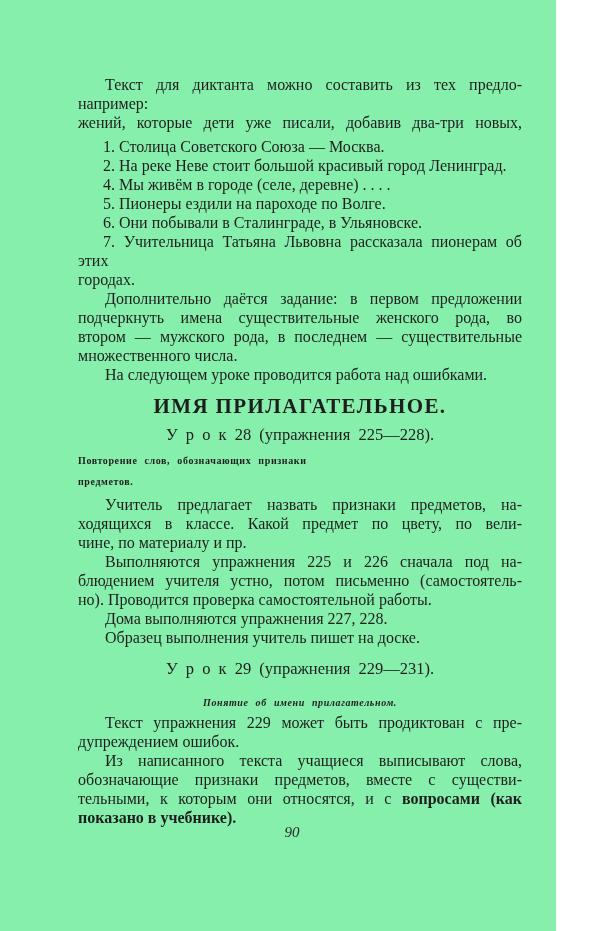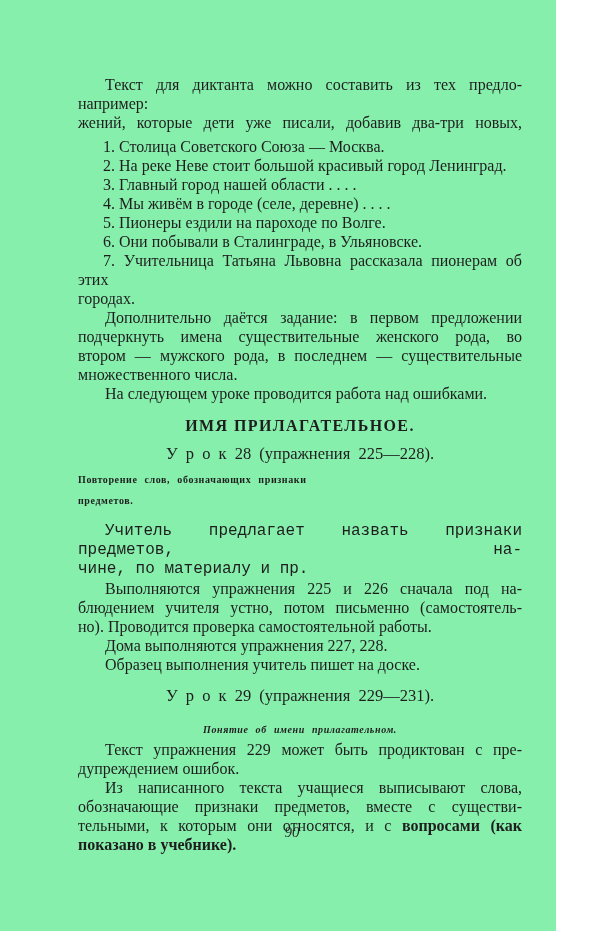--- a/index.html
+++ b/index.html
@@ -34,39 +34,39 @@
     text-align-last: justify;
   }
   .indent { text-indent: 27px; }
   .li-indent { text-indent: 25px; }
   .para { margin: 0; }
   .list-block { margin-top: 5px; }
   .h-main {
     margin-top: 13px;
     text-align: center;
     font-weight: bold;
-    font-size: 16px;
+    font-size: 21px;
     letter-spacing: 1.4px;
   }
   .c-line {
     margin-top: 9px;
     text-align: center;
     font-size: 16.5px;
     word-spacing: 4px;
   }
   .h-sub {
     margin-top: 6px;
     text-align: center;
     font-weight: bold;
     font-size: 10px;
     letter-spacing: 0.6px;
     word-spacing: 4px;
     line-height: 21px;
   }
-  .mt3  { margin-top: 11px; font-family: Liberation Mono, monospace; }
+  .mt3  { margin-top: 3px; }
   .mt8  { margin-top: 12px; }
   .mt11 { }
   .mt14 { margin-top: 14px; font-style: italic; }
   .b { font-weight: bold; }
   .footer-num {
     position: absolute;
     left: 0;
     right: 0;
     top: 824px;
     text-align: center;
@@ -84,21 +84,20 @@
 
     <div class="para">
       <span class="line j indent">Текст для диктанта можно составить из тех предло-</span>
       <span class="line">например:</span>
       <span class="line j">жений, которые дети уже писали, добавив два-три новых,</span>
     </div>
 
     <div class="para list-block">
       <span class="line li-indent">1. Столица Советского Союза — Москва.</span>
       <span class="line li-indent">2. На реке Неве стоит большой красивый город Ленинград.</span>
-      <span class="line li-indent">3. Главный город нашей области . . . .</span>
       <span class="line li-indent">4. Мы живём в городе (селе, деревне) . . . .</span>
       <span class="line li-indent">5. Пионеры ездили на пароходе по Волге.</span>
       <span class="line li-indent">6. Они побывали в Сталинграде, в Ульяновске.</span>
       <span class="line j li-indent">7. Учительница Татьяна Львовна рассказала пионерам об этих</span>
       <span class="line">городах.</span>
     </div>
 
     <div class="para">
       <span class="line j indent">Дополнительно даётся задание: в первом предложении</span>
       <span class="line j">подчеркнуть имена существительные женского рода, во</span>
@@ -114,20 +113,21 @@
 
     <div class="c-line">У р о к  28  (упражнения 225—228).</div>
 
     <div class="h-sub">
       <span class="line">Повторение слов, обозначающих признаки</span>
       <span class="line">предметов.</span>
     </div>
 
     <div class="para mt3">
       <span class="line j indent">Учитель предлагает назвать признаки предметов, на-</span>
+      <span class="line j">ходящихся в классе. Какой предмет по цвету, по вели-</span>
       <span class="line">чине, по материалу и пр.</span>
     </div>
 
     <div class="para">
       <span class="line j indent">Выполняются упражнения 225 и 226 сначала под на-</span>
       <span class="line j">блюдением учителя устно, потом письменно (самостоятель-</span>
       <span class="line">но). Проводится проверка самостоятельной работы.</span>
     </div>
 
     <div class="para">

